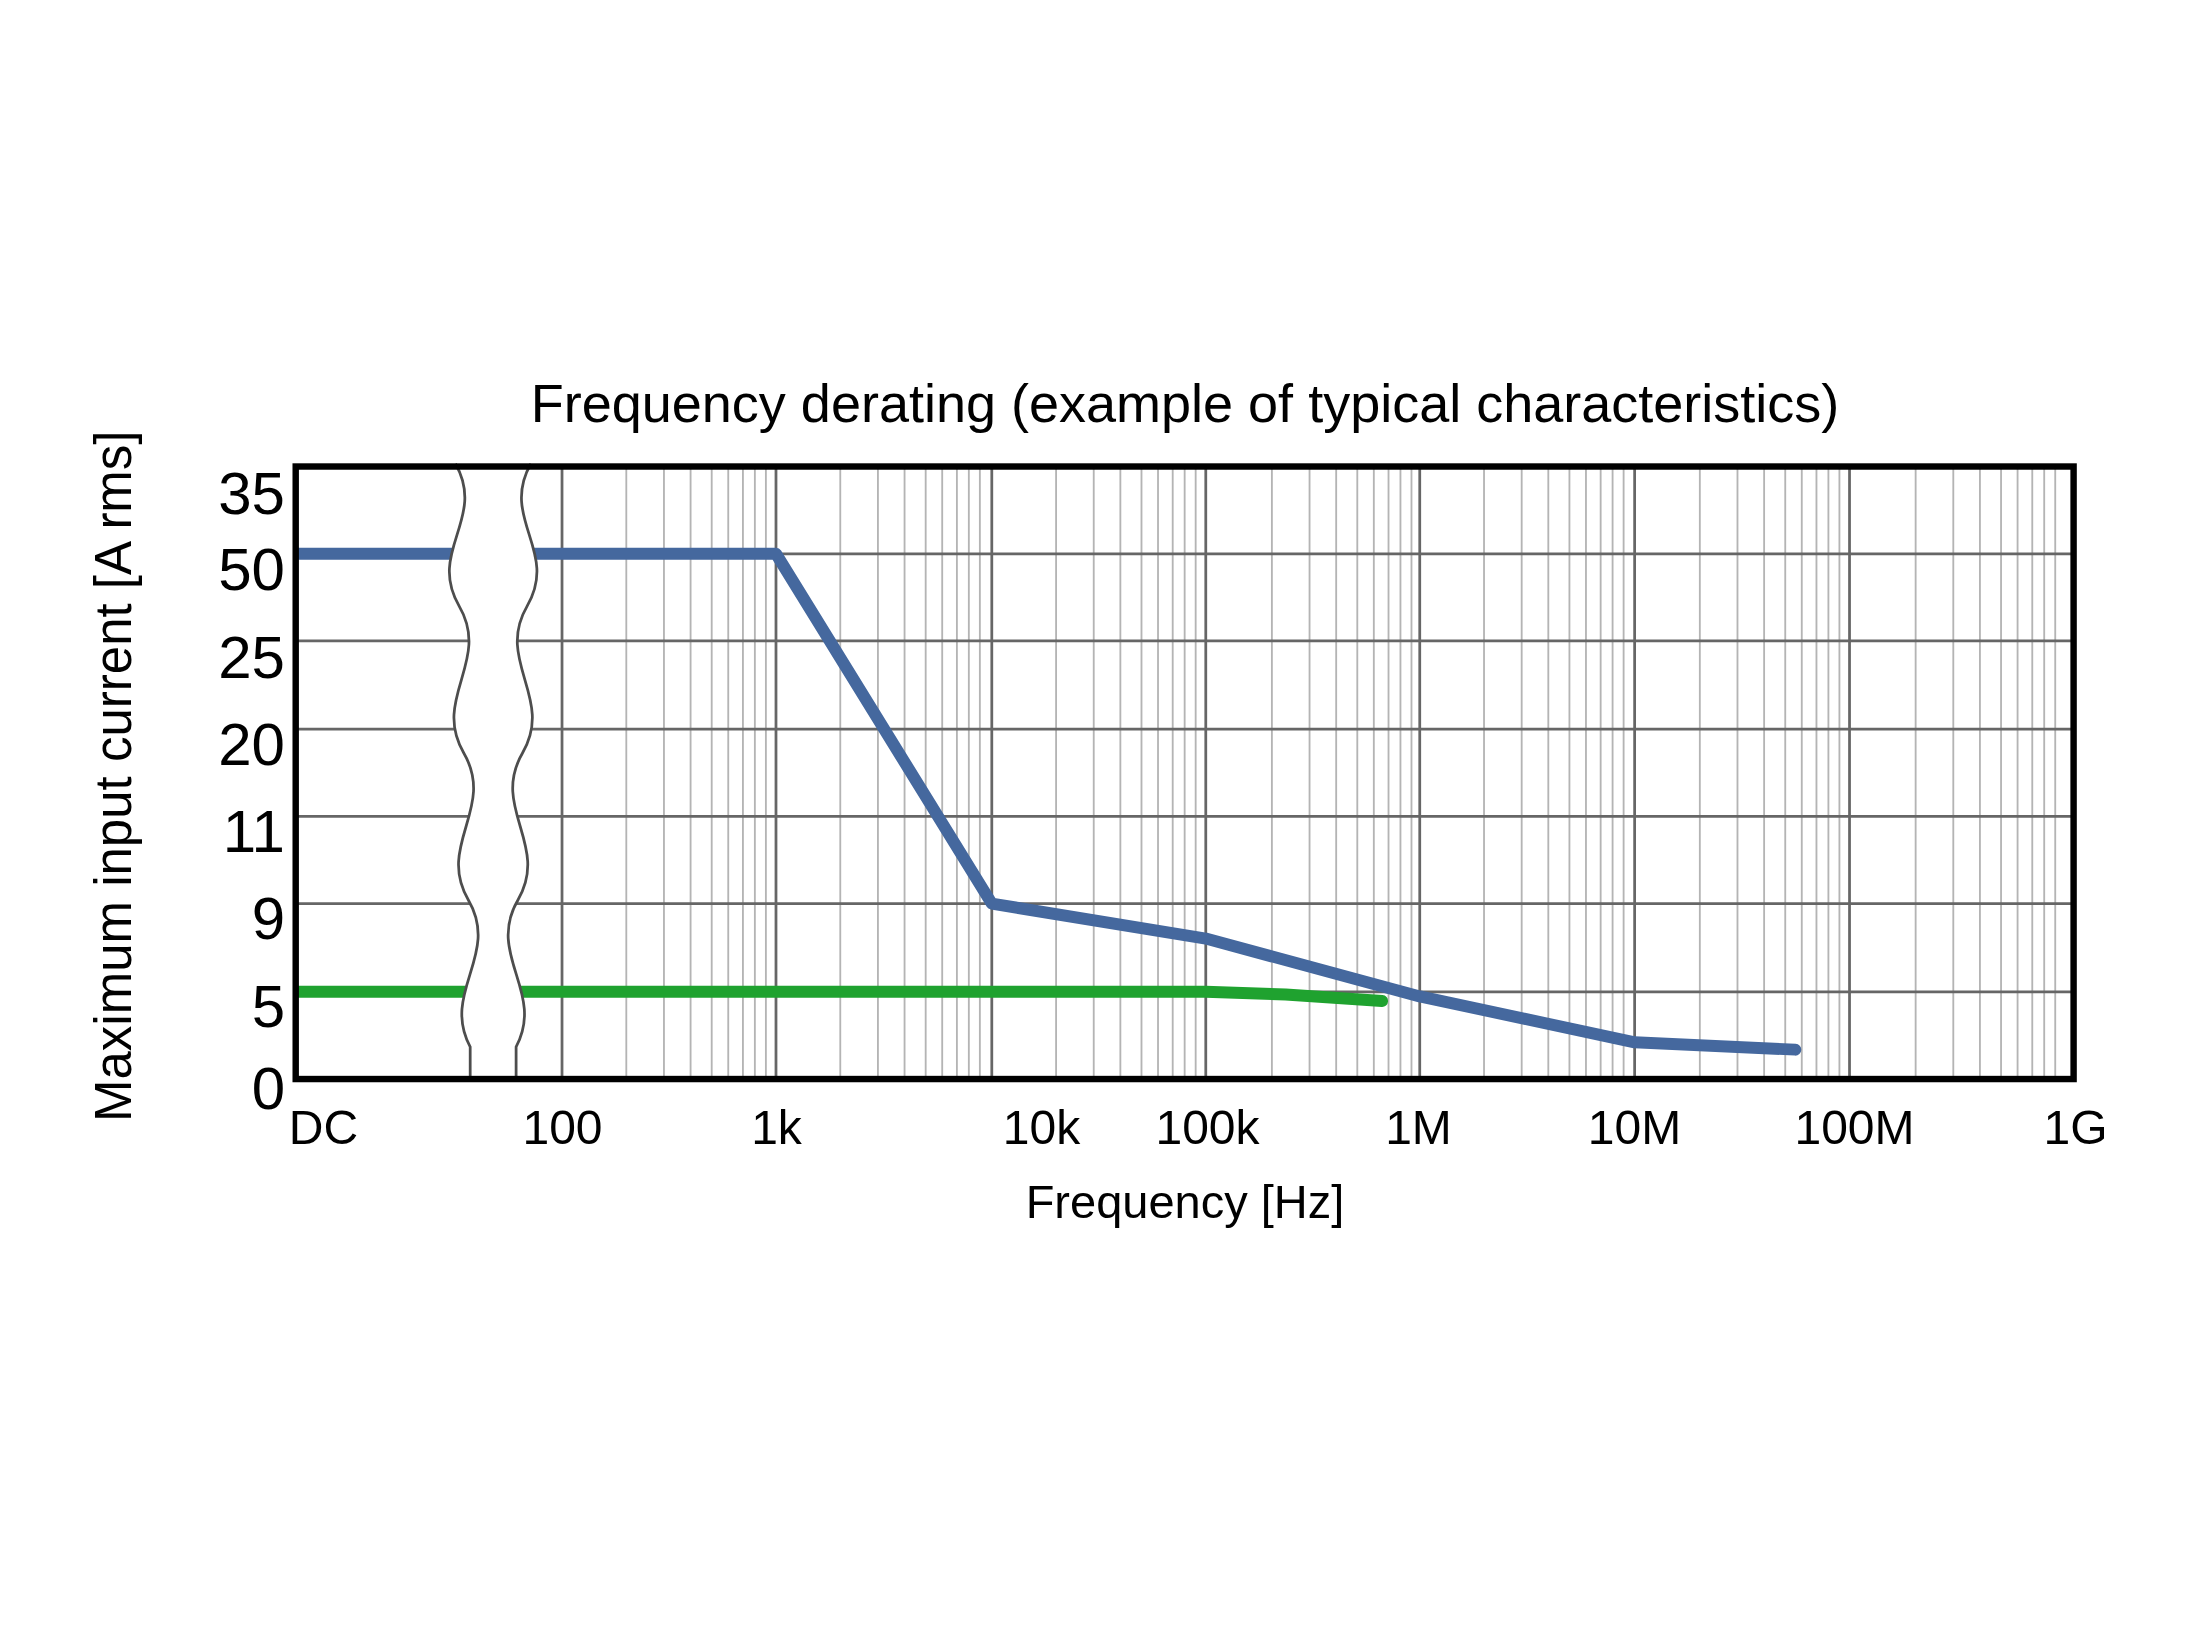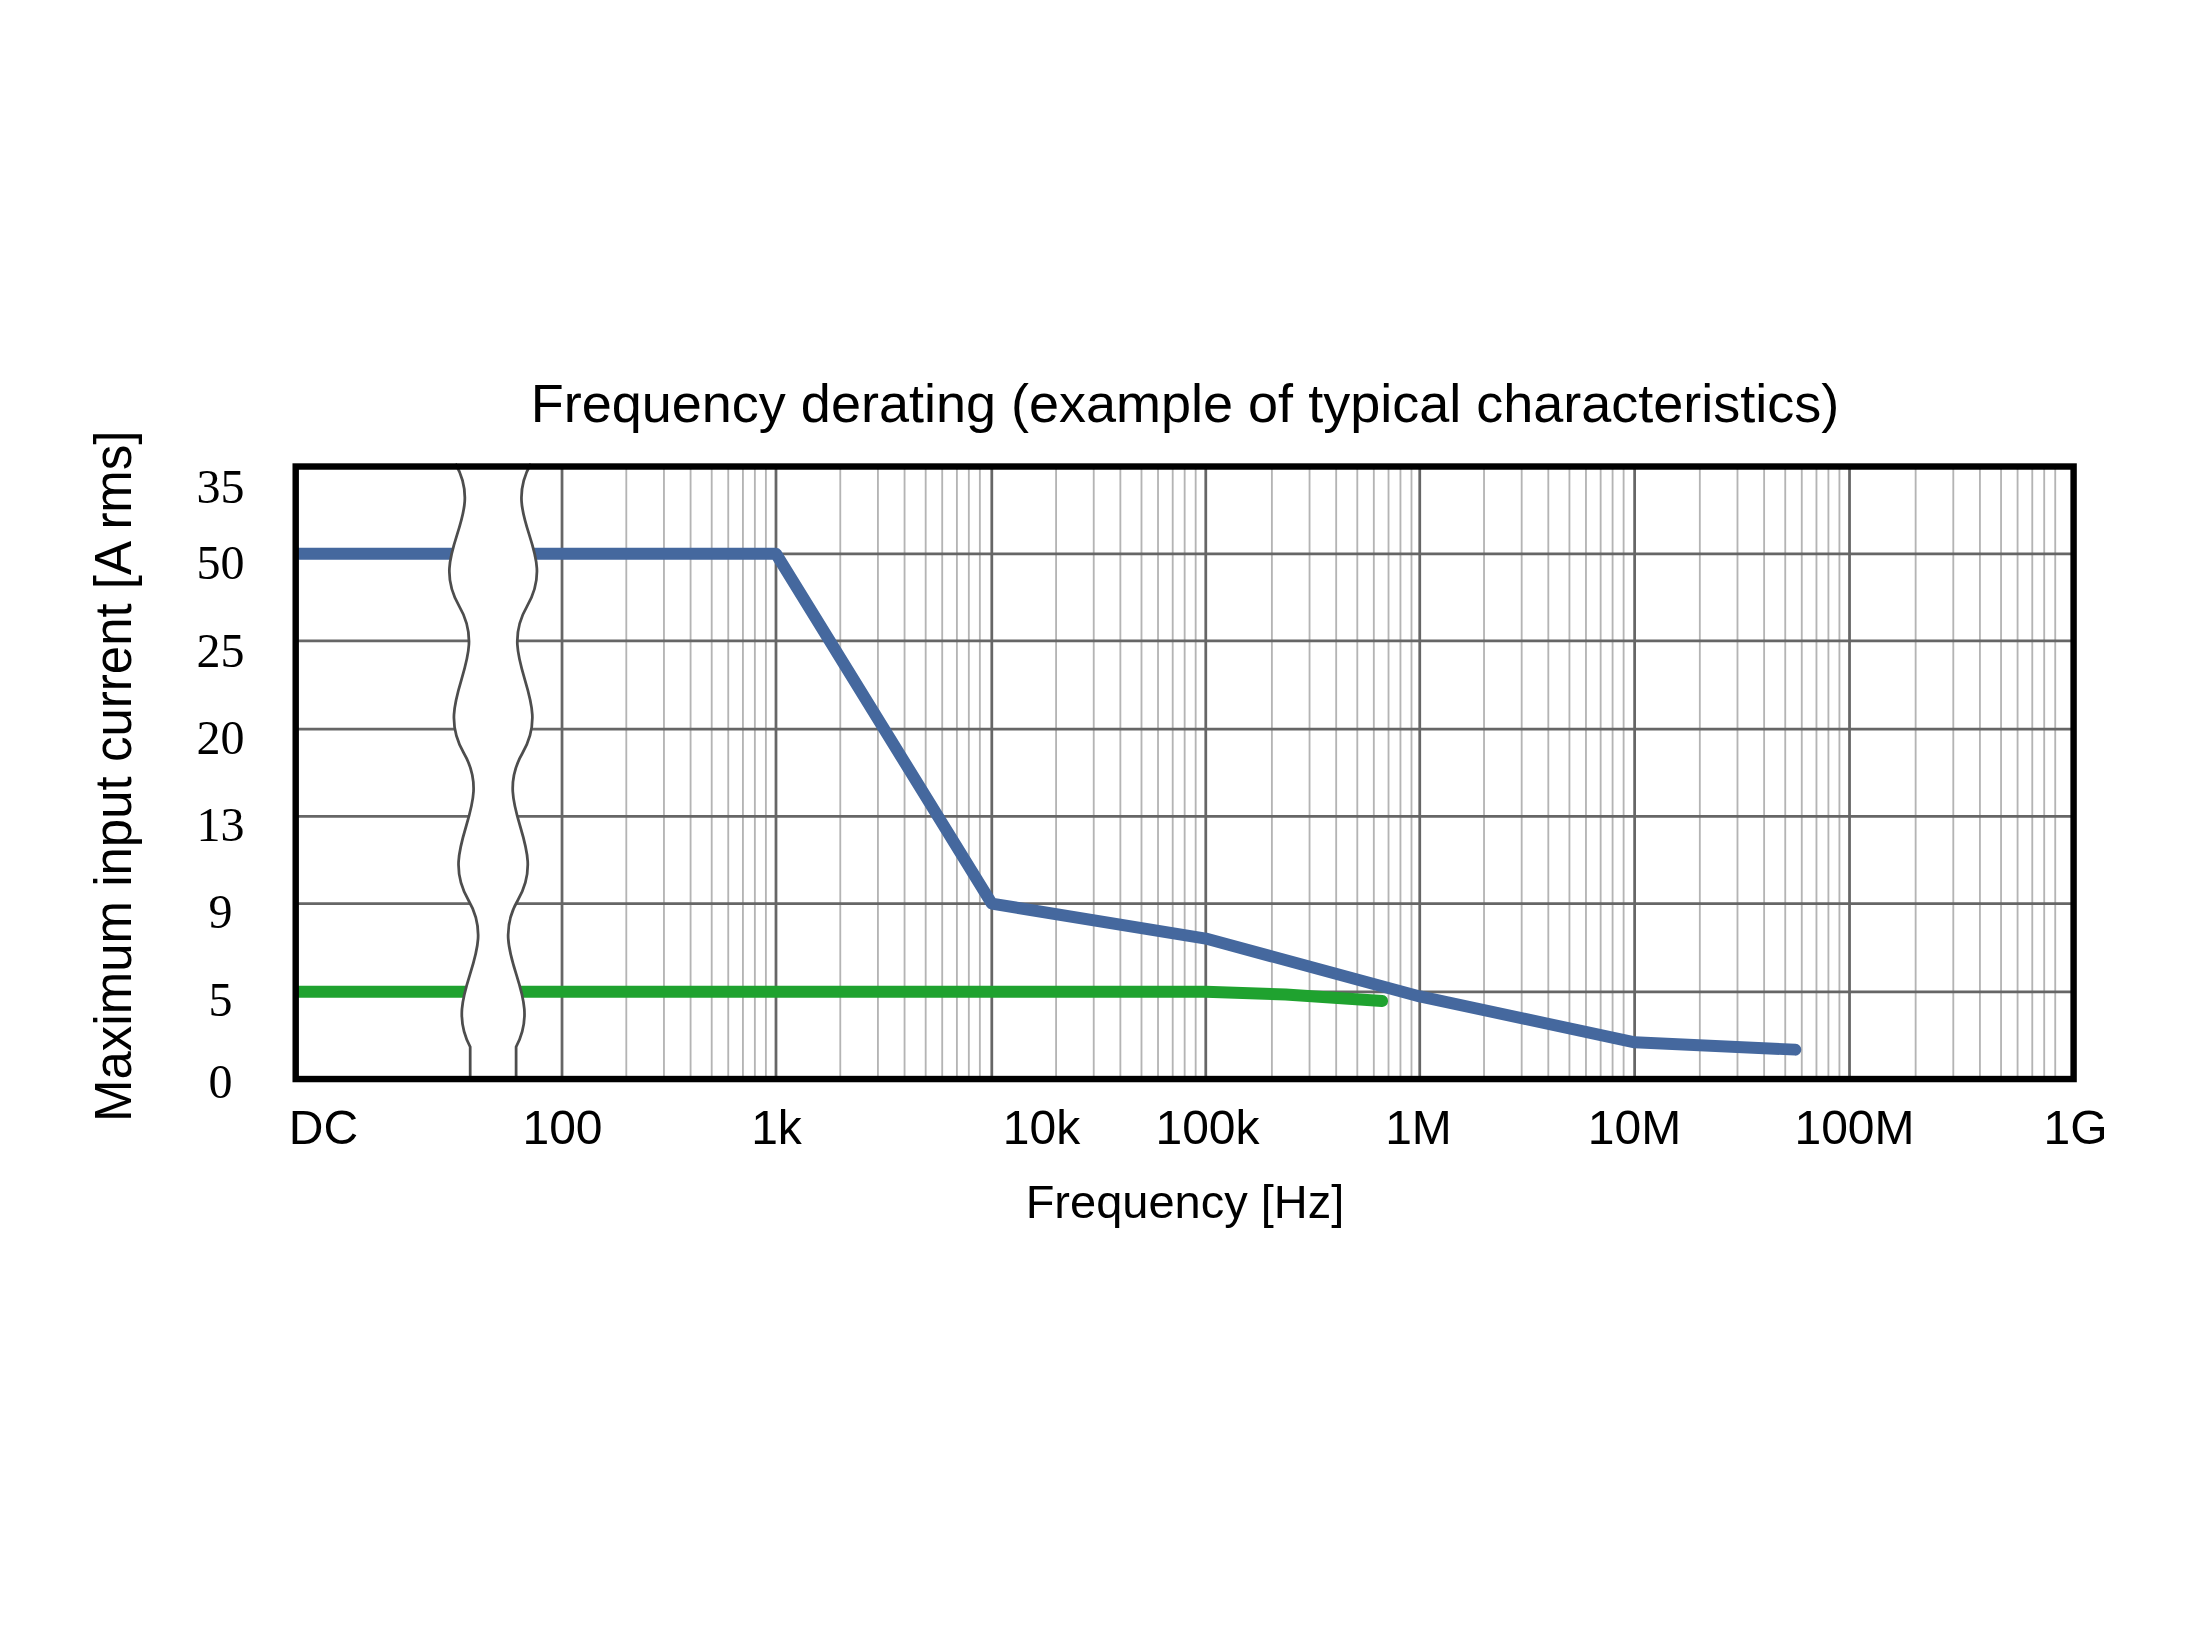--- a/index.html
+++ b/index.html
@@ -57,24 +57,24 @@
     width: 1782px;
     text-align: center;
     font-size: 47px;
     color: #000;
     white-space: nowrap;
     font-family: "Liberation Sans", sans-serif;
   }
   .ytick {
     position: absolute;
     width: 129px;
-    text-align: center;
-    font-size: 48px;
-    color: #000;
-    font-family: Liberation Serif, serif;
+    text-align: right;
+    font-size: 60px;
+    color: #000;
+    font-family: Liberation Sans, sans-serif;
   }
   .xtick {
     position: absolute;
     text-align: center;
     font-size: 48px;
     color: #000;
     white-space: nowrap;
     font-family: "Liberation Sans", sans-serif;
   }
   #plot-svg {
@@ -133,21 +133,21 @@
     <div class="chart-title">Frequency derating (example of typical characteristics)</div>
 
     <div class="ylabel">Maximum input current [A rms]</div>
 
     <div class="xlabel">Frequency [Hz]</div>
 
     <div class="ytick" style="left:156px; top:459px;">35</div>
     <div class="ytick" style="left:156px; top:535px;">50</div>
     <div class="ytick" style="left:156px; top:623px;">25</div>
     <div class="ytick" style="left:156px; top:710px;">20</div>
-    <div class="ytick" style="left:156px; top:797px;">13</div>
+    <div class="ytick" style="left:156px; top:797px;">11</div>
     <div class="ytick" style="left:156px; top:884px;">9</div>
     <div class="ytick" style="left:156px; top:972px;">5</div>
     <div class="ytick" style="left:156px; top:1054px;">0</div>
 
     <div class="xtick" style="left:250px;  top:1100px; width:147px;">DC</div>
     <div class="xtick" style="left:489px;  top:1100px; width:147px;">100</div>
     <div class="xtick" style="left:703px;  top:1100px; width:147px;">1k</div>
     <div class="xtick" style="left:968px; top:1100px; width:147px;">10k</div>
     <div class="xtick" style="left:1134px; top:1100px; width:147px;">100k</div>
     <div class="xtick" style="left:1345px; top:1100px; width:147px;">1M</div>

